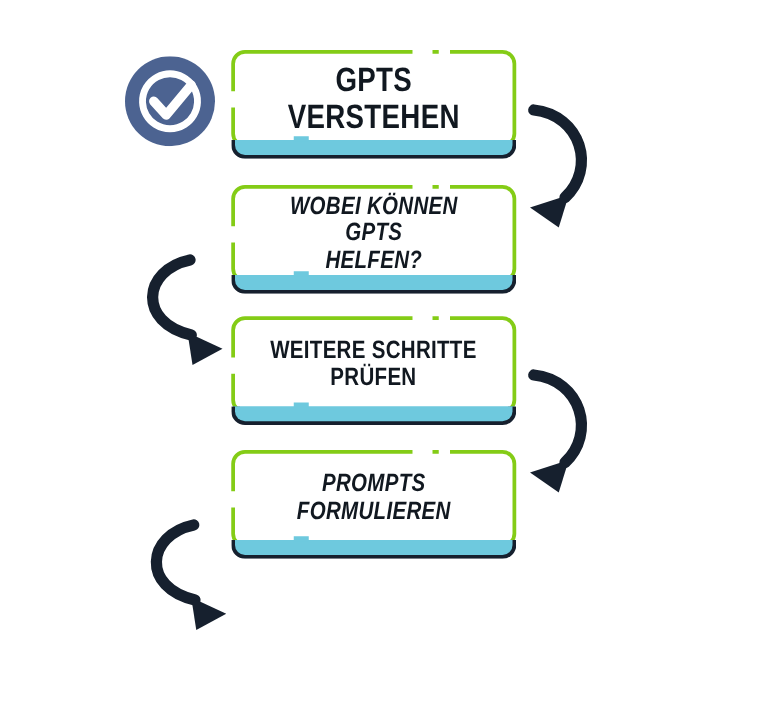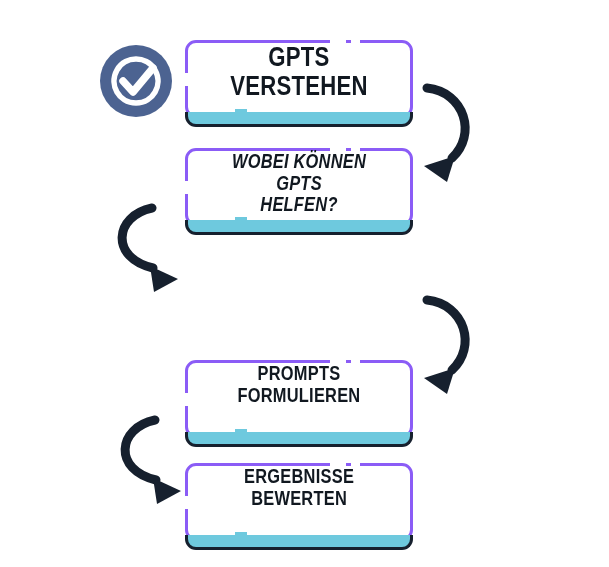--- a/index.html
+++ b/index.html
@@ -32,23 +32,24 @@
     left: 185px;
     width: 228px;
     box-sizing: border-box;
   }
   .box-frame {
     position: relative;
     width: 100%;
     height: 100%;
     box-sizing: border-box;
     background: #ffffff;
-    border: 3px solid #8b5cf6;
+    border: 3px solid #84cc16;
     border-radius: 11px;
     display: flex;
+    align-items: center;
     justify-content: center;
   }
   
   .gap-top {
     position: absolute;
     top: -5px;
     left: 64%;
     width: 16px;
     height: 8px;
     background: #ffffff;
@@ -197,40 +198,40 @@
       <div class="gap-top2"></div>
       <div class="gap-left"></div>
       <div class="box-label size-md">WOBEI KÖNNEN GPTS
 HELFEN?</div>
     </div>
     <div class="box-bar" style="top:72px;">
       <div class="bar-gap"></div>
     </div>
   </div>
 
-
-  <div class="step-box" style="top:360px;height:78px;">
+  <div class="step-box" style="top:253px;height:78px;">
+    <div class="box-frame">
+      <div class="gap-top"></div>
+      <div class="gap-top2"></div>
+      <div class="gap-left"></div>
+      <div class="box-label size-md">WEITERE SCHRITTE
+PRÜFEN</div>
+    </div>
+    <div class="box-bar" style="top:72px;">
+      <div class="bar-gap"></div>
+    </div>
+  </div>
+
+  <div class="step-box" style="top:360px;height:78px;font-style:italic;">
     <div class="box-frame">
       <div class="gap-top"></div>
       <div class="gap-top2"></div>
       <div class="gap-left"></div>
       <div class="box-label size-md">PROMPTS
 FORMULIEREN</div>
     </div>
     <div class="box-bar" style="top:72px;">
       <div class="bar-gap"></div>
     </div>
   </div>
 
-  <div class="step-box" style="top:463px;height:78px;">
-    <div class="box-frame">
-      <div class="gap-top"></div>
-      <div class="gap-top2"></div>
-      <div class="gap-left"></div>
-      <div class="box-label size-md">ERGEBNISSE
-BEWERTEN</div>
-    </div>
-    <div class="box-bar" style="top:72px;">
-      <div class="bar-gap"></div>
-    </div>
-  </div>
 
 </div>
 
 </body></html>

